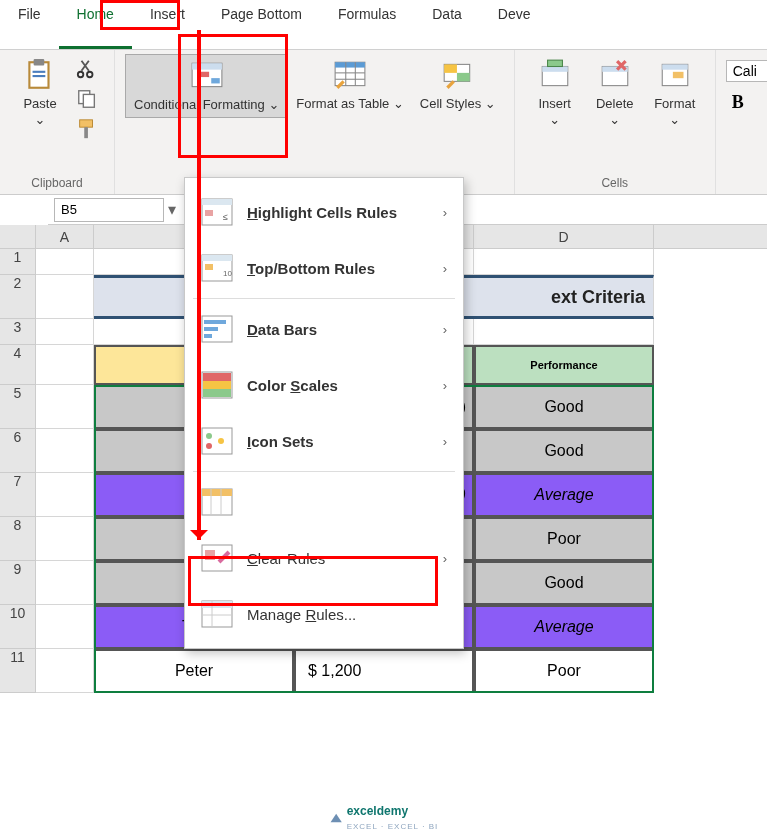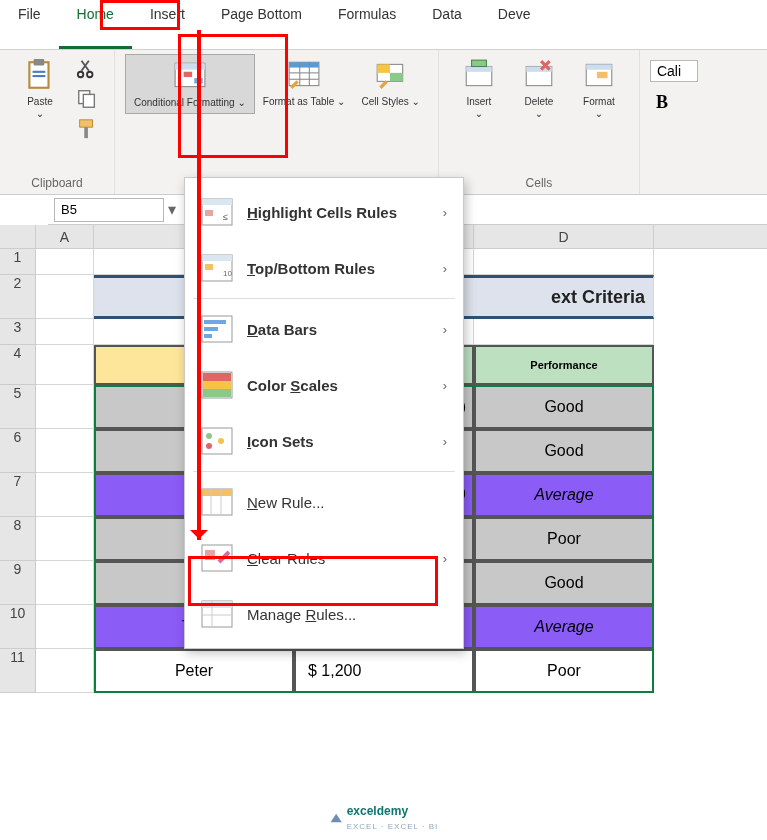--- a/index.html
+++ b/index.html
@@ -10,21 +10,21 @@
 .ribbon-tab { padding: 6px 18px; font-size: 14px; cursor: pointer; color: #333; }
 .ribbon-tab.active { background: #fff; border-bottom: 3px solid #0e7030; color: #0e7030; }
 
 
 .ribbon-body { display: flex; height: 145px; background: #f3f2f1; border-bottom: 1px solid #ccc; }
 .ribbon-group { display: flex; flex-direction: column; align-items: center; padding: 4px 10px 2px; border-right: 1px solid #e0e0e0; }
 .ribbon-group-controls { display: flex; flex: 1; align-items: flex-start; }
 .ribbon-group-label { font-size: 12px; color: #666; padding: 2px 0; }
 .big-btn { display: flex; flex-direction: column; align-items: center; justify-content: flex-start; padding: 4px 8px; cursor: pointer; min-width: 60px; }
 .big-btn .icon { width: 34px; height: 34px; margin-bottom: 4px; }
-.big-btn .lbl { font-size: 10px; text-align: center; line-height: 1.2; color: #333; }
+.big-btn .lbl { font-size: 13px; text-align: center; line-height: 1.2; color: #333; }
 .small-col { display: flex; flex-direction: column; gap: 8px; padding: 4px 6px; }
 .small-btn { width: 22px; height: 22px; cursor: pointer; }
 
 
 .hl { position: absolute; border: 3px solid #f00; pointer-events: none; z-index: 50; }
 .arrow-down { position: absolute; background: #f00; width: 4px; z-index: 49; }
 .arrow-down::after { content: ''; position: absolute; bottom: -8px; left: -7px; border: 9px solid transparent; border-top-color: #f00; }
 
 
 .name-row { display: flex; align-items: center; height: 30px; border-bottom: 1px solid #ccc; padding: 0 6px; gap: 4px; margin-left: 48px; }
@@ -348,21 +348,20 @@
       <span class="chev">›</span>
   </div>
   <div class="dd-sep"></div>
   <div class="dd-item">
     <svg class="dd-ico" viewBox="0 0 32 28">
         <rect x="1" y="1" width="30" height="26" fill="#fff" stroke="#999"></rect>
         <rect x="1" y="1" width="30" height="7" fill="#f2c066"></rect>
         <line x1="10" y1="1" x2="10" y2="27" stroke="#ccc"></line>
         <line x1="20" y1="1" x2="20" y2="27" stroke="#ccc"></line>
       </svg>
-    <span class="dd-txt"><u>N</u>ew Rule...</span>
   </div>
   <div class="dd-item">
     <svg class="dd-ico" viewBox="0 0 32 28">
         <rect x="1" y="1" width="30" height="26" fill="#fff" stroke="#999"></rect>
         <rect x="4" y="6" width="10" height="10" fill="#e8a3a3"></rect>
         <path d="M18 18 L28 8" stroke="#d96b9f" stroke-width="4"></path>
       </svg>
     <span class="dd-txt"><u>C</u>lear Rules</span>
       <span class="chev">›</span>
   </div>

